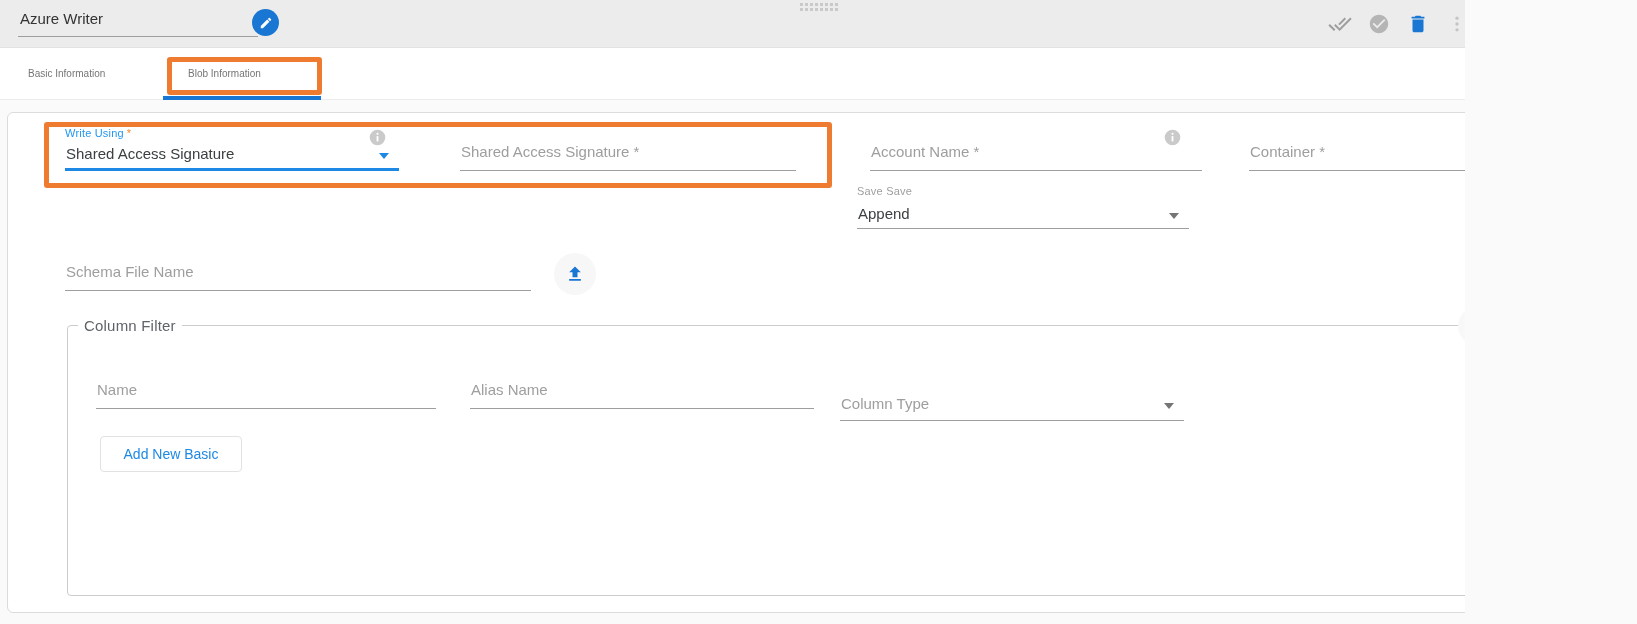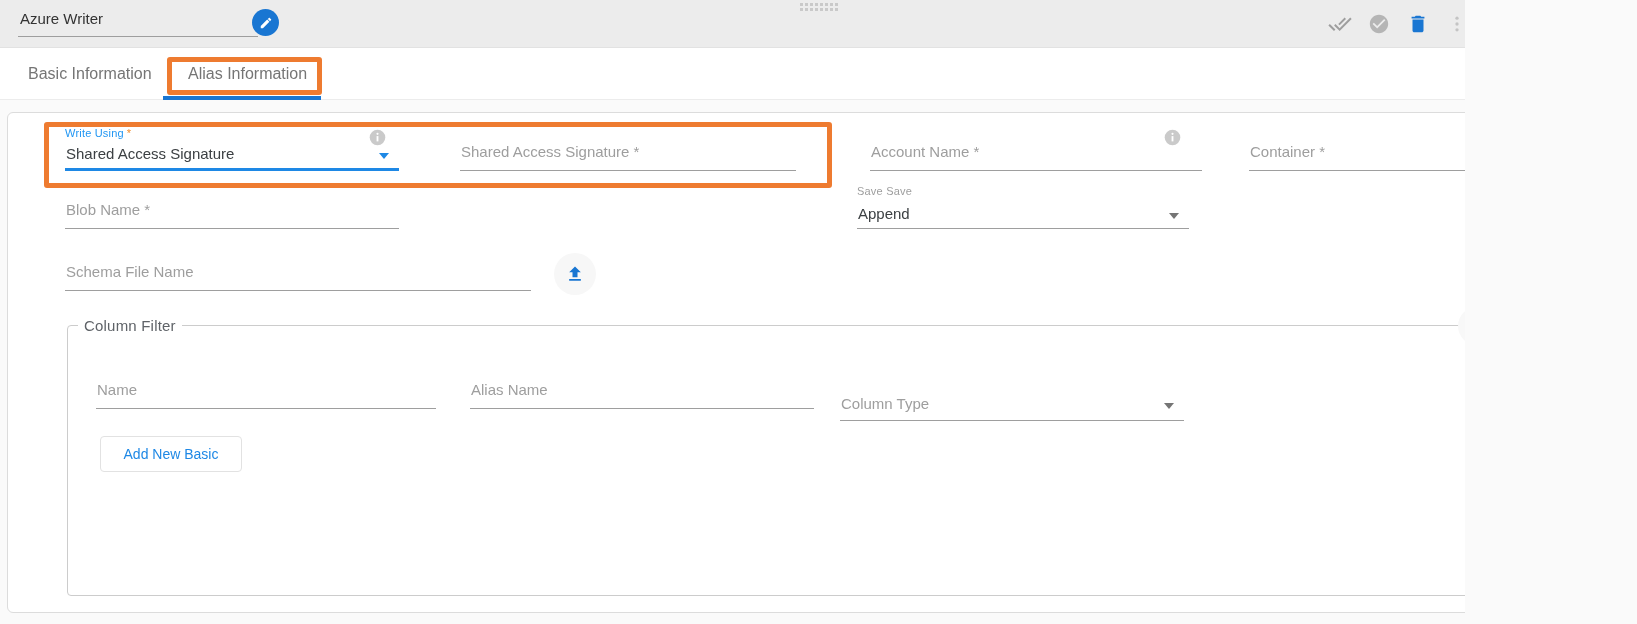--- a/index.html
+++ b/index.html
@@ -13,21 +13,21 @@
   .edit-btn { position:absolute; left:252px; top:9px; width:27px; height:27px; border-radius:50%; background:#1976d2; border:none;
               display:flex; align-items:center; justify-content:center; cursor:pointer; }
   .grip { position:absolute; left:50%; top:3px; transform:translateX(-50%); display:grid; grid-template-columns:repeat(8,3px); gap:2px; }
   .grip i { width:3px; height:3px; background:#c9c9c9; display:block; }
   .toolbar { position:absolute; right:80px; top:12px; display:flex; align-items:center; gap:15px; }
   .tb-icon { width:24px; height:24px; display:flex; align-items:center; justify-content:center; cursor:pointer; }
   .tb-gap { margin-left:10px; }
 
   
   .tabbar { position:absolute; left:0; top:48px; width:1637px; height:52px; background:#fff; border-bottom:1px solid #ececec; }
-  .tab { position:absolute; top:0; height:52px; line-height:52px; font-size:16px; color:#757575; cursor:pointer; }
+  .tab { position:absolute; top:0; height:52px; line-height:52px; font-size:10px; color:#757575; cursor:pointer; }
   .tab-basic { left:28px; }
   .tab-meta  { left:188px; }
   .tab-underline { position:absolute; left:163px; top:96px; width:158px; height:4px; background:#1976d2; }
   .annotation-box { position:absolute; border:5px solid #ee7b30; border-radius:3px; pointer-events:none; z-index:20; background:transparent; }
   .meta-box { left:167px; top:57px; width:155px; height:38px; }
   .row1-box { left:44px; top:122px; width:788px; height:66px; }
 
   
   .card { position:absolute; left:7px; top:112px; width:1622px; height:501px; background:#fff; border:1px solid #dcdcdc; border-radius:6px; }
 
@@ -123,21 +123,21 @@
       <span class="tb-icon">
         <svg width="24" height="24" viewBox="0 0 24 24" fill="#1976d2">
             <path d="M16 13h-3V3h-2v10H8l4 4 4-4zM4 19v2h16v-2H4z"></path>
           </svg>
       </span>
     </div>
   </div>
 
   <div class="tabbar">
     <div class="tab tab-basic">Basic Information</div>
-    <div class="tab tab-meta">Alias Information</div>
+    <div class="tab tab-meta">Blob Information</div>
   </div>
   <div class="tab-underline"></div>
   <div class="annotation-box meta-box"></div>
   <div class="annotation-box row1-box"></div>
 
   <div class="card">
 
     <div class="field" style="left:57px; top:14px; width:334px;">
       <div class="f-label"><span>Write Using</span><span class="req">*</span></div>
       <div class="f-select blue-line">
@@ -166,21 +166,20 @@
 
     <input class="u-input" style="left: 1241px; top: 27px; width: 335px;" placeholder="Container *">
     <span class="info" style="left:1552px; top:16px;">
       <svg width="17" height="17" viewBox="0 0 24 24">
           <circle cx="12" cy="12" r="11" fill="#cacaca"></circle>
           <rect x="10.7" y="10" width="2.6" height="7.5" fill="#fff"></rect>
           <circle cx="12" cy="6.8" r="1.5" fill="#fff"></circle>
         </svg>
     </span>
 
-    <input class="u-input" style="left: 57px; top: 85px; width: 334px;" placeholder="Blob Name *">
 
 
     <div class="field" style="left:849px; top:72px; width:332px;">
       <div class="f-label gray">Save Save</div>
       <div class="f-select">
         <span class="f-value">Append</span>
         <span class="caret"></span>
       </div>
     </div>
 

